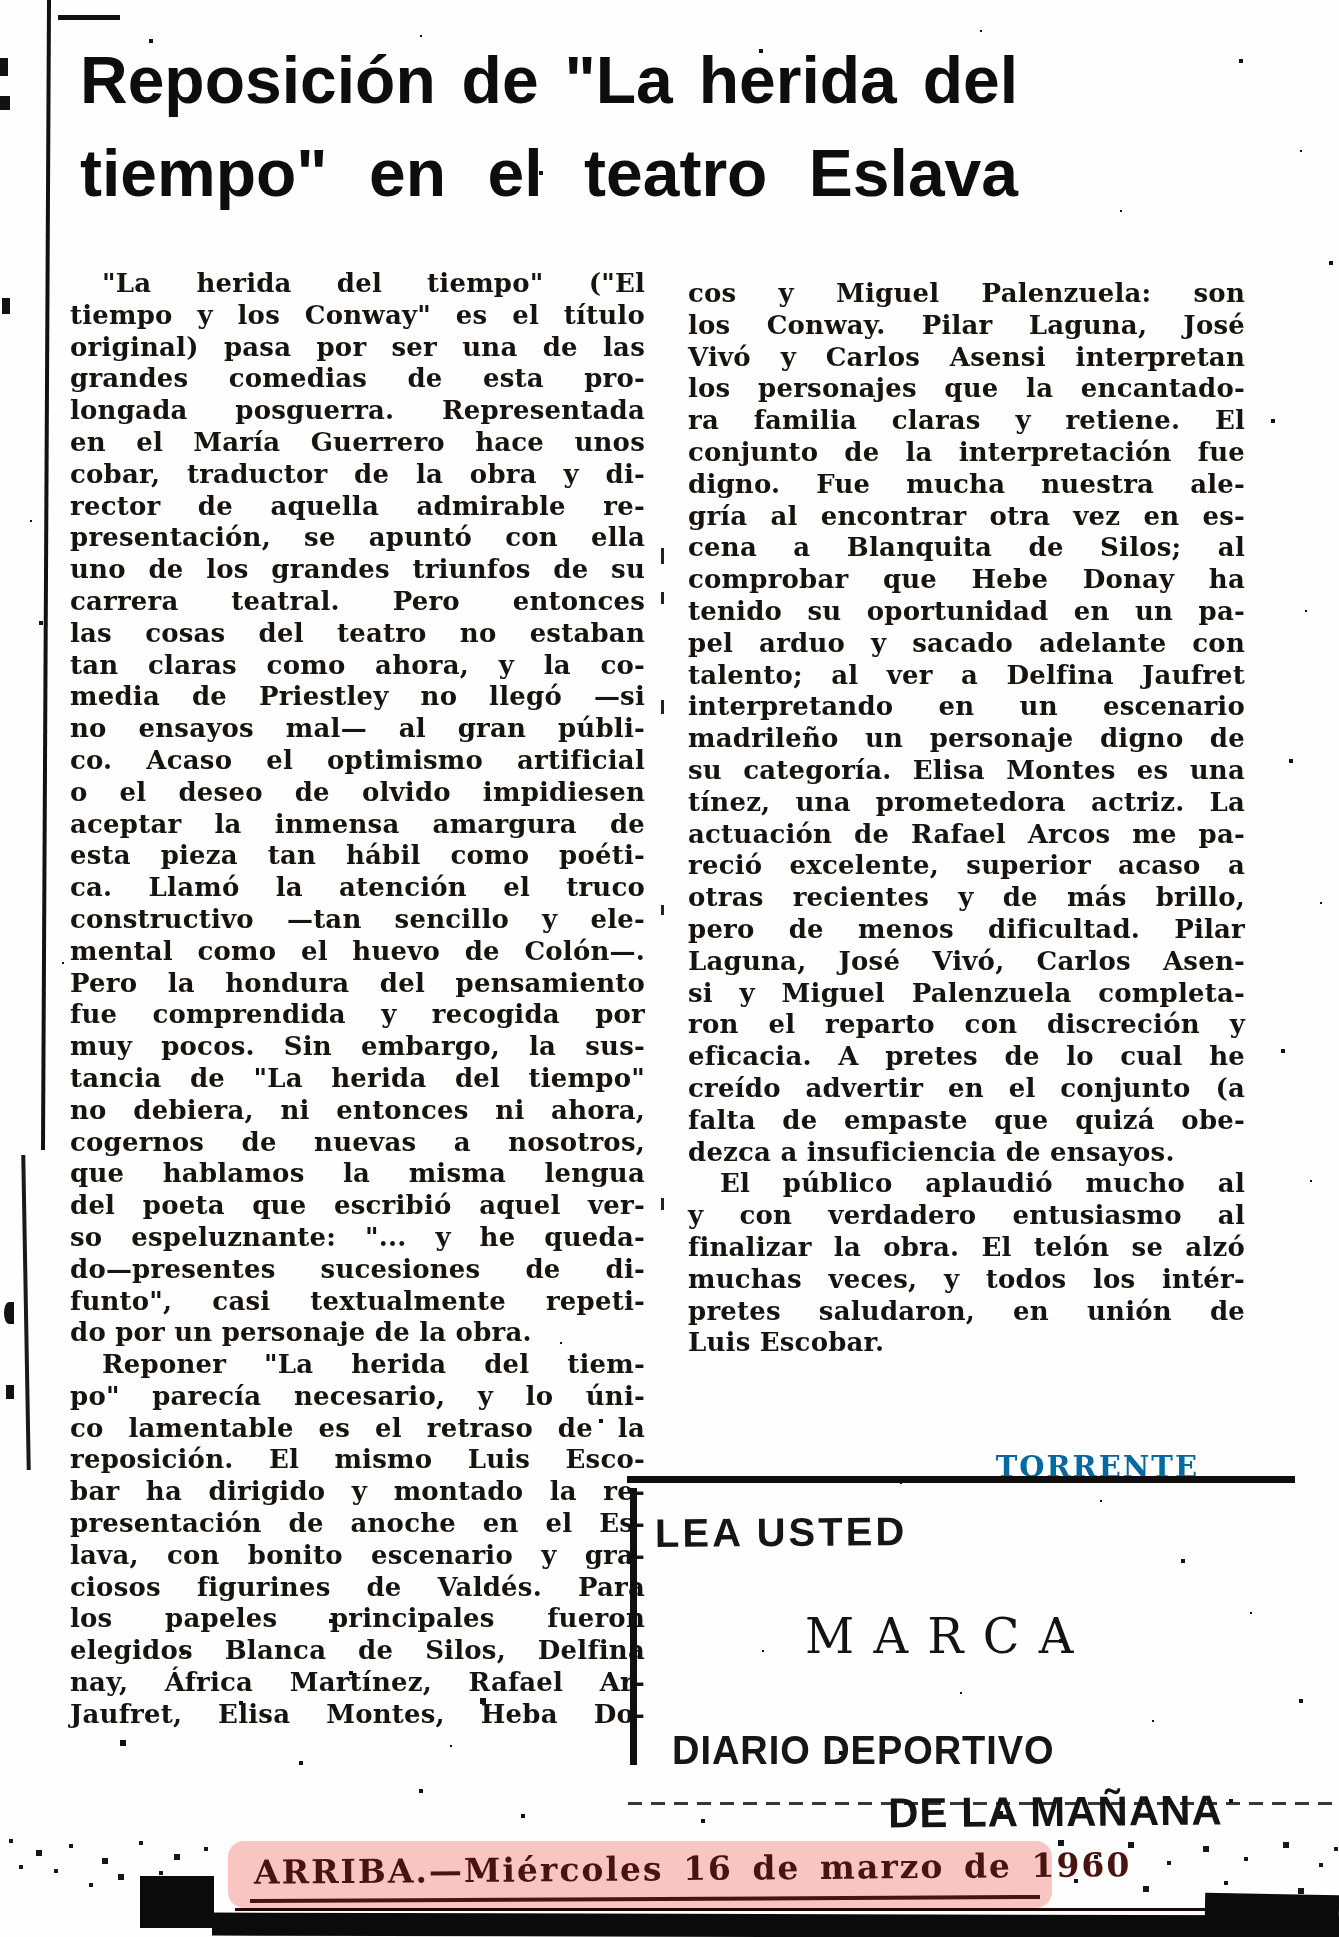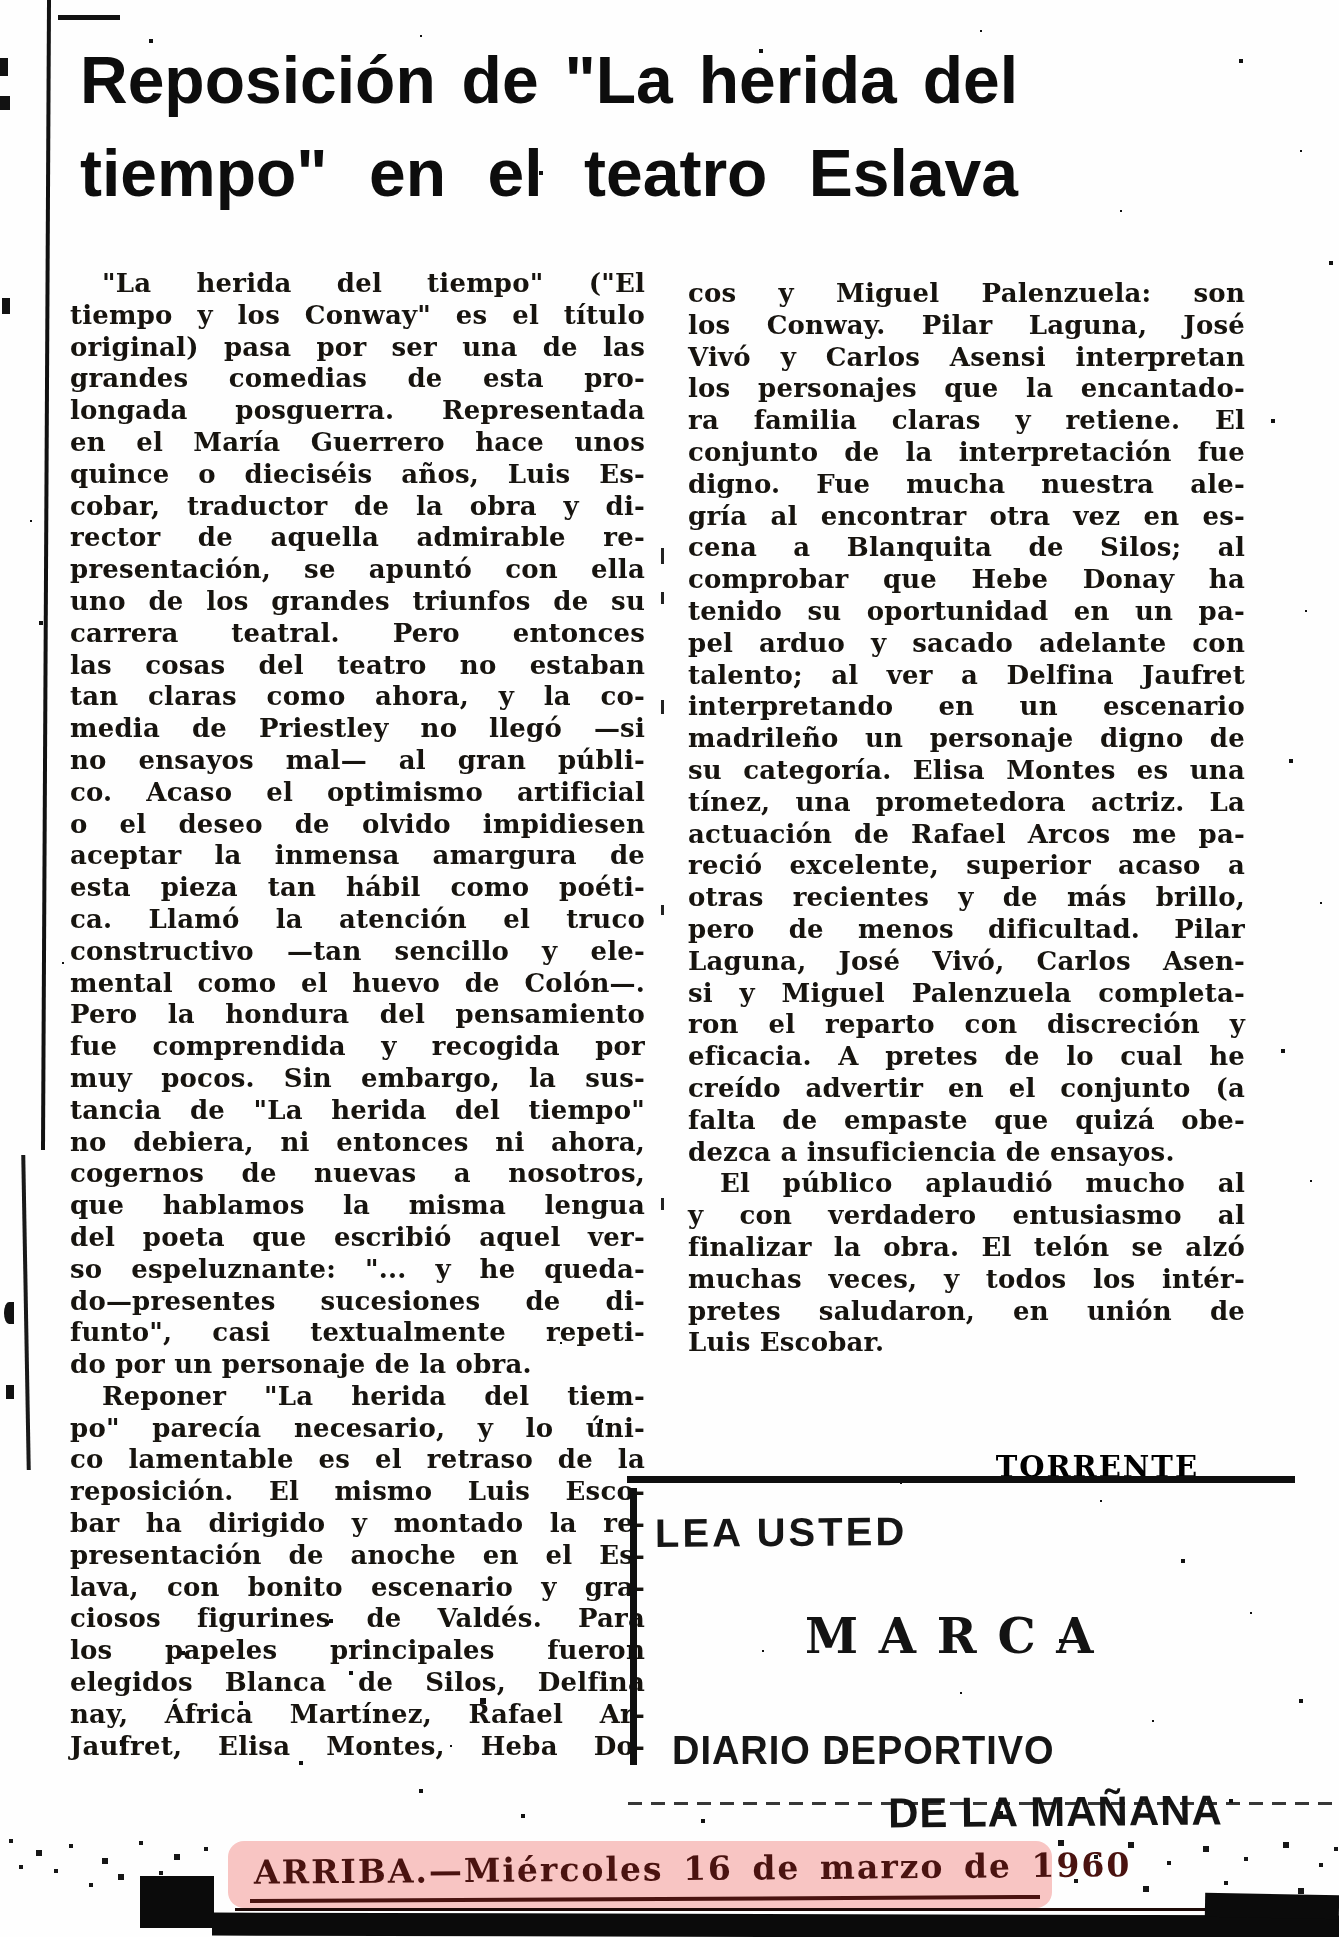--- a/index.html
+++ b/index.html
@@ -16,21 +16,21 @@
   .col{position:absolute;font-family:"DejaVu Serif",serif;font-weight:bold;
        font-size:26px;line-height:31.8px;color:#17140f;letter-spacing:.2px;}
   .col-left{left:70px;top:268px;width:575px;}
   .col-right{left:688px;top:278px;width:557px;}
   .line{text-align:justify;text-align-last:justify;}
   .line.i{padding-left:32px;}
   .line.e{text-align-last:left;}
 
   .byline{position:absolute;left:688px;top:1450px;width:557px;box-sizing:border-box;
           padding-right:46px;text-align:right;font-family:"DejaVu Serif",serif;
-          font-weight:bold;font-size:29px;letter-spacing:2px;color:#000000;}
+          font-weight:bold;font-size:29px;letter-spacing:2px;color:#0369a1;}
 
   
   .art{position:absolute;background:#121212;}
   .art-topline{left:58px;top:15px;width:62px;height:5px;}
   .art-leftrule{left:44px;top:0;width:4px;height:1150px;transform:rotate(.3deg);}
   .art-leftrule2{left:24px;top:1155px;width:4px;height:315px;transform:rotate(-1deg);background:#1a1a1a;}
   .art-blob1{left:0;top:58px;width:8px;height:18px;}
   .art-blob2{left:0;top:96px;width:10px;height:14px;}
   .art-blob3{left:2px;top:298px;width:8px;height:16px;}
   .art-blob4{left:4px;top:1302px;width:10px;height:22px;border-radius:50% 0 0 50%;}
@@ -38,21 +38,21 @@
   .sep{position:absolute;left:661px;width:3px;background:#222;}
   .sep1{top:548px;height:16px;} .sep2{top:592px;height:12px;} .sep3{top:700px;height:14px;}
   .sep4{top:905px;height:10px;} .sep5{top:1198px;height:12px;}
   .rule-torrente{left:627px;top:1476px;width:668px;height:7px;background:#0f0f0f;}
   .rule-advert{left:630px;top:1488px;width:7px;height:277px;background:#0f0f0f;}
 
   
   .ad-lea{position:absolute;left:655px;top:1510px;font-family:"Liberation Sans",sans-serif;
           font-weight:bold;font-size:40px;letter-spacing:3px;color:#161616;transform:rotate(-.4deg);}
   .ad-marca{position:absolute;left:805px;top:1608px;font-family:"DejaVu Serif",serif;
-            font-weight:bold;font-size:48px;letter-spacing:2px;color:#131313;}
+            font-weight:normal;font-size:48px;letter-spacing:2px;color:#131313;}
   .ad-diario{position:absolute;left:672px;top:1728px;font-family:"Liberation Sans",sans-serif;
              font-weight:bold;font-size:40px;letter-spacing:1px;color:#161616;transform:scaleX(.95);transform-origin:left;}
   .ad-manana{position:absolute;left:888px;top:1788px;font-family:"Liberation Sans",sans-serif;
              font-weight:bold;font-size:42px;letter-spacing:1px;color:#141414;transform:rotate(-.5deg);}
   .ad-dashline{position:absolute;left:628px;top:1802px;width:711px;height:3px;
                background:repeating-linear-gradient(90deg,#141414 0 14px,transparent 14px 23px);opacity:.85;}
 
   
   .caption-box{position:absolute;left:228px;top:1841px;width:824px;height:67px;
                background:#f8c5c3;border-radius:16px;}
@@ -117,21 +117,20 @@
     <div class="hl">tiempo" en el teatro Eslava</div>
   </div>
 
   <div class="col col-left">
       <div class="line i">"La herida del tiempo" ("El</div>
       <div class="line">tiempo y los Conway" es el título</div>
       <div class="line">original) pasa por ser una de las</div>
       <div class="line">grandes comedias de esta pro-</div>
       <div class="line">longada posguerra. Representada</div>
       <div class="line">en el María Guerrero hace unos</div>
-      <div class="line">quince o dieciséis años, Luis Es-</div>
       <div class="line">cobar, traductor de la obra y di-</div>
       <div class="line">rector de aquella admirable re-</div>
       <div class="line">presentación, se apuntó con ella</div>
       <div class="line">uno de los grandes triunfos de su</div>
       <div class="line">carrera teatral. Pero entonces</div>
       <div class="line">las cosas del teatro no estaban</div>
       <div class="line">tan claras como ahora, y la co-</div>
       <div class="line">media de Priestley no llegó —si</div>
       <div class="line">no ensayos mal— al gran públi-</div>
       <div class="line">co. Acaso el optimismo artificial</div>

